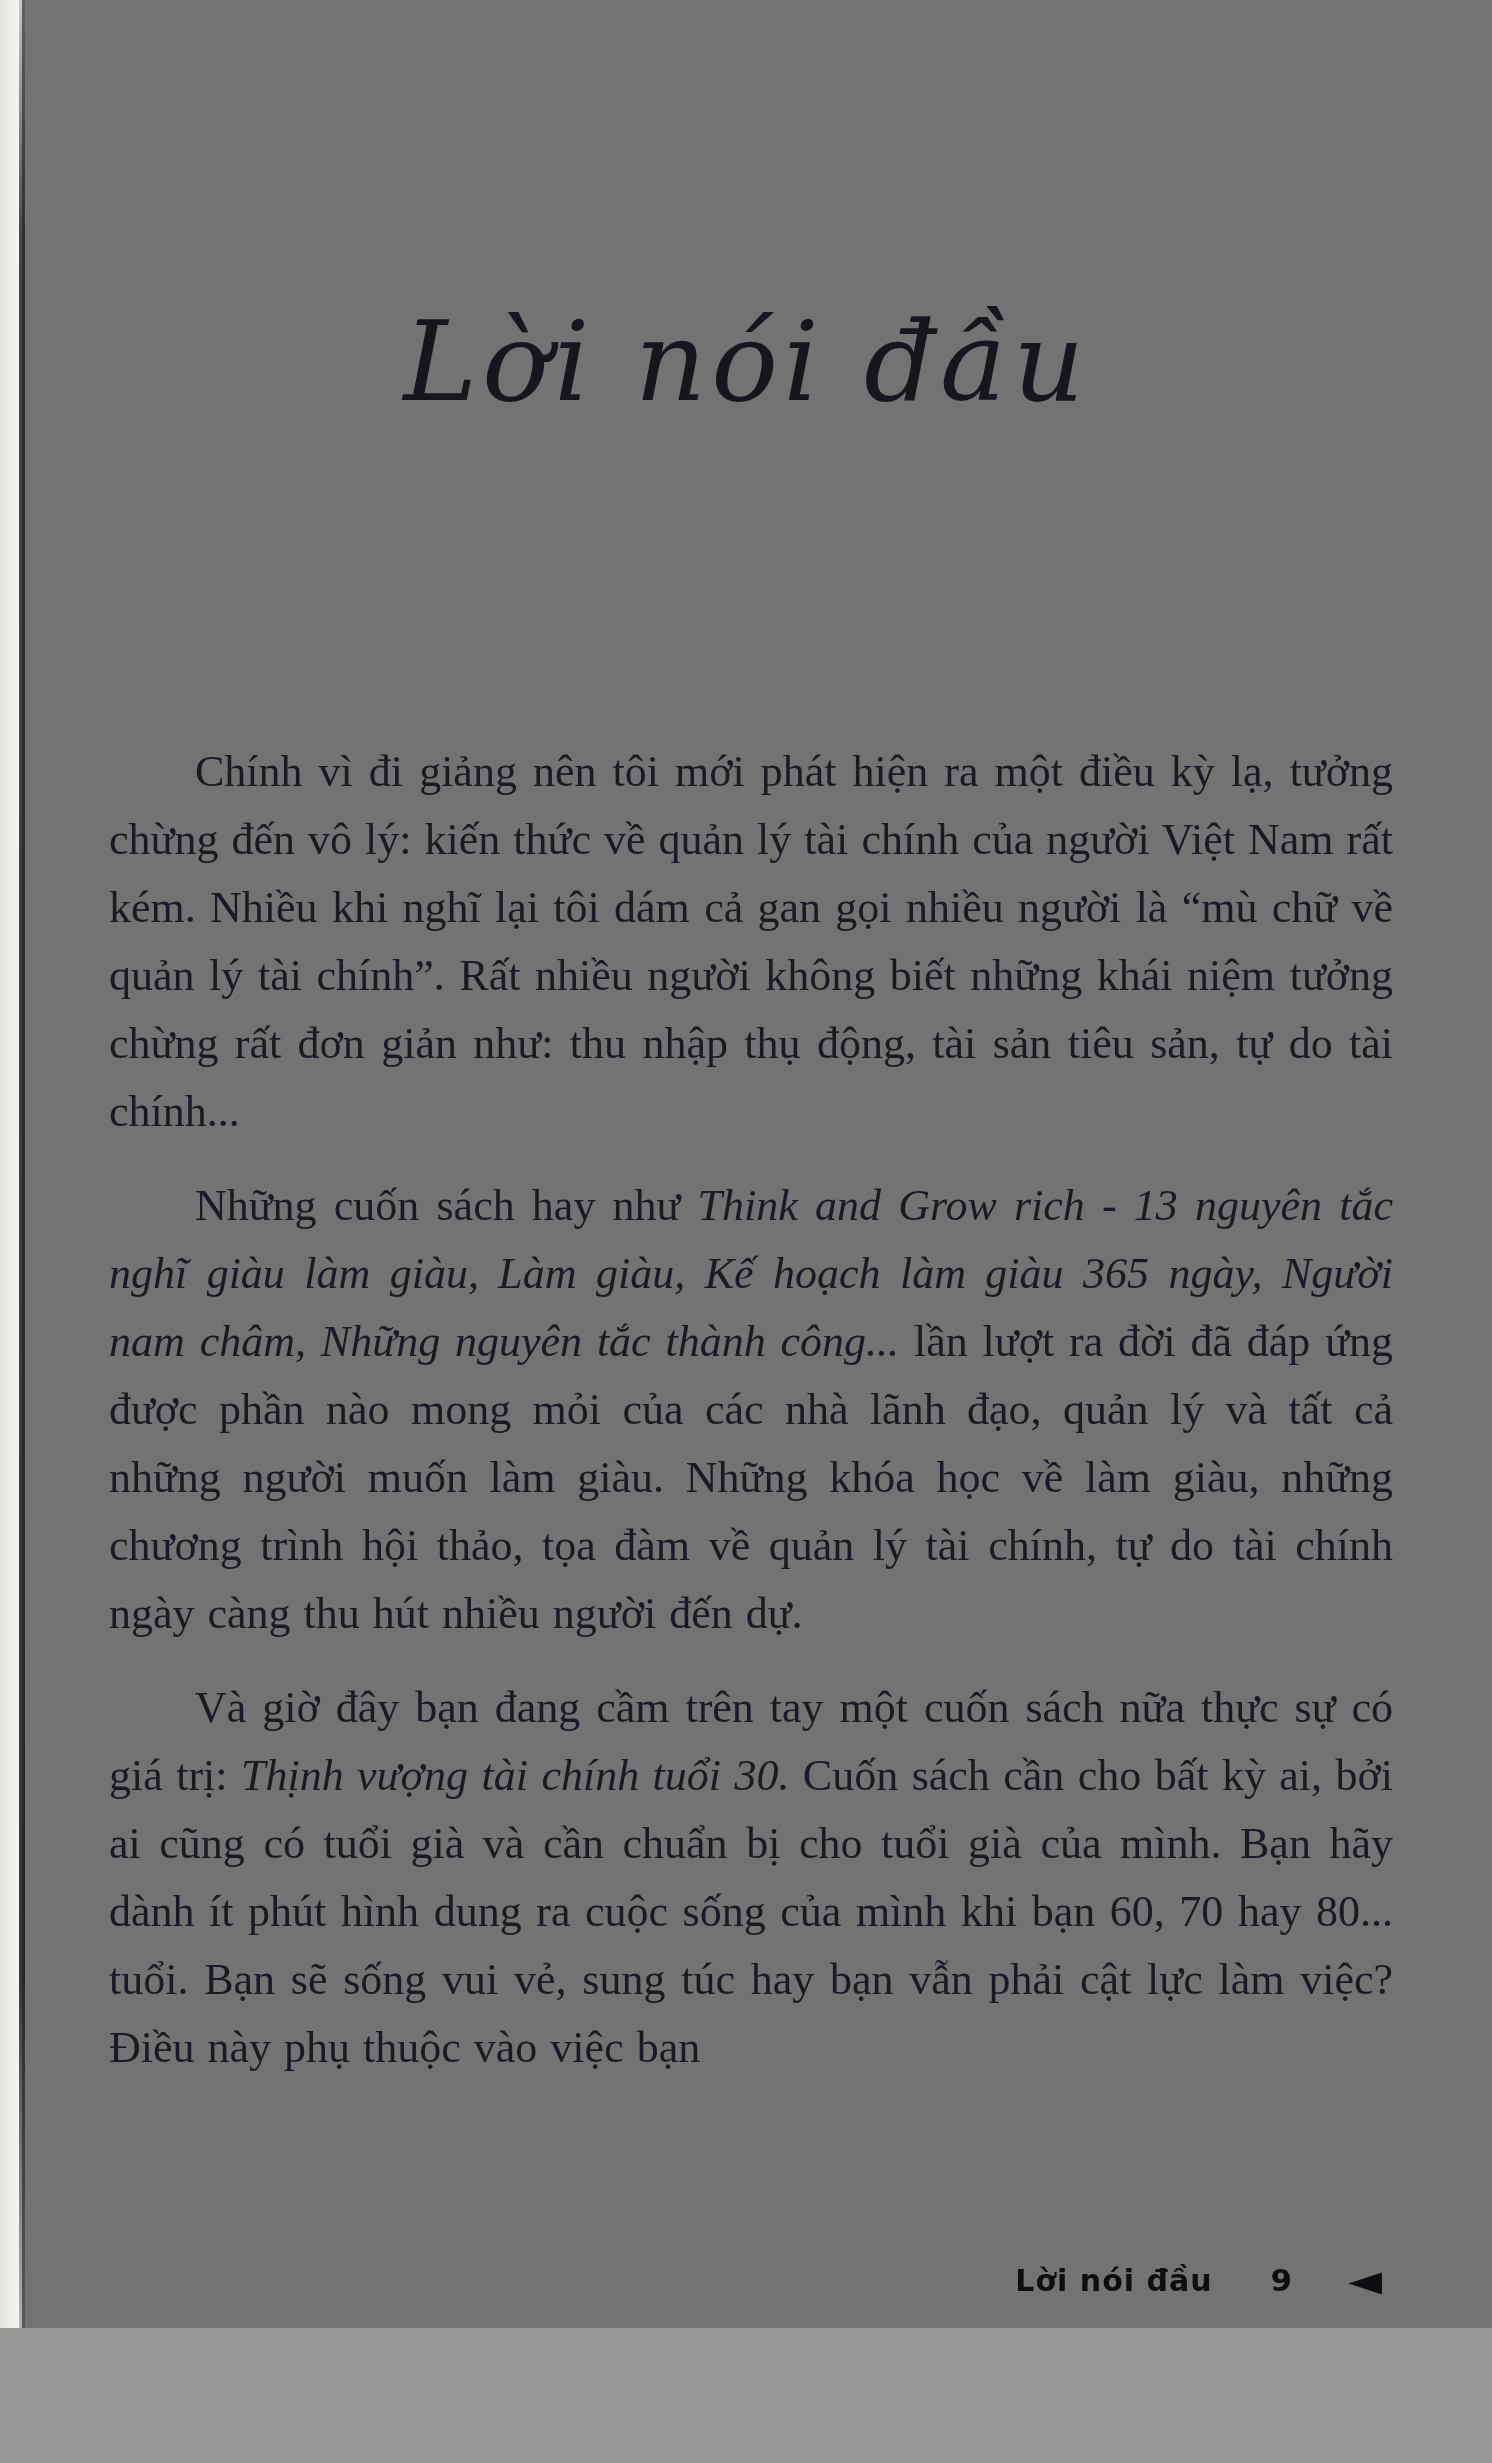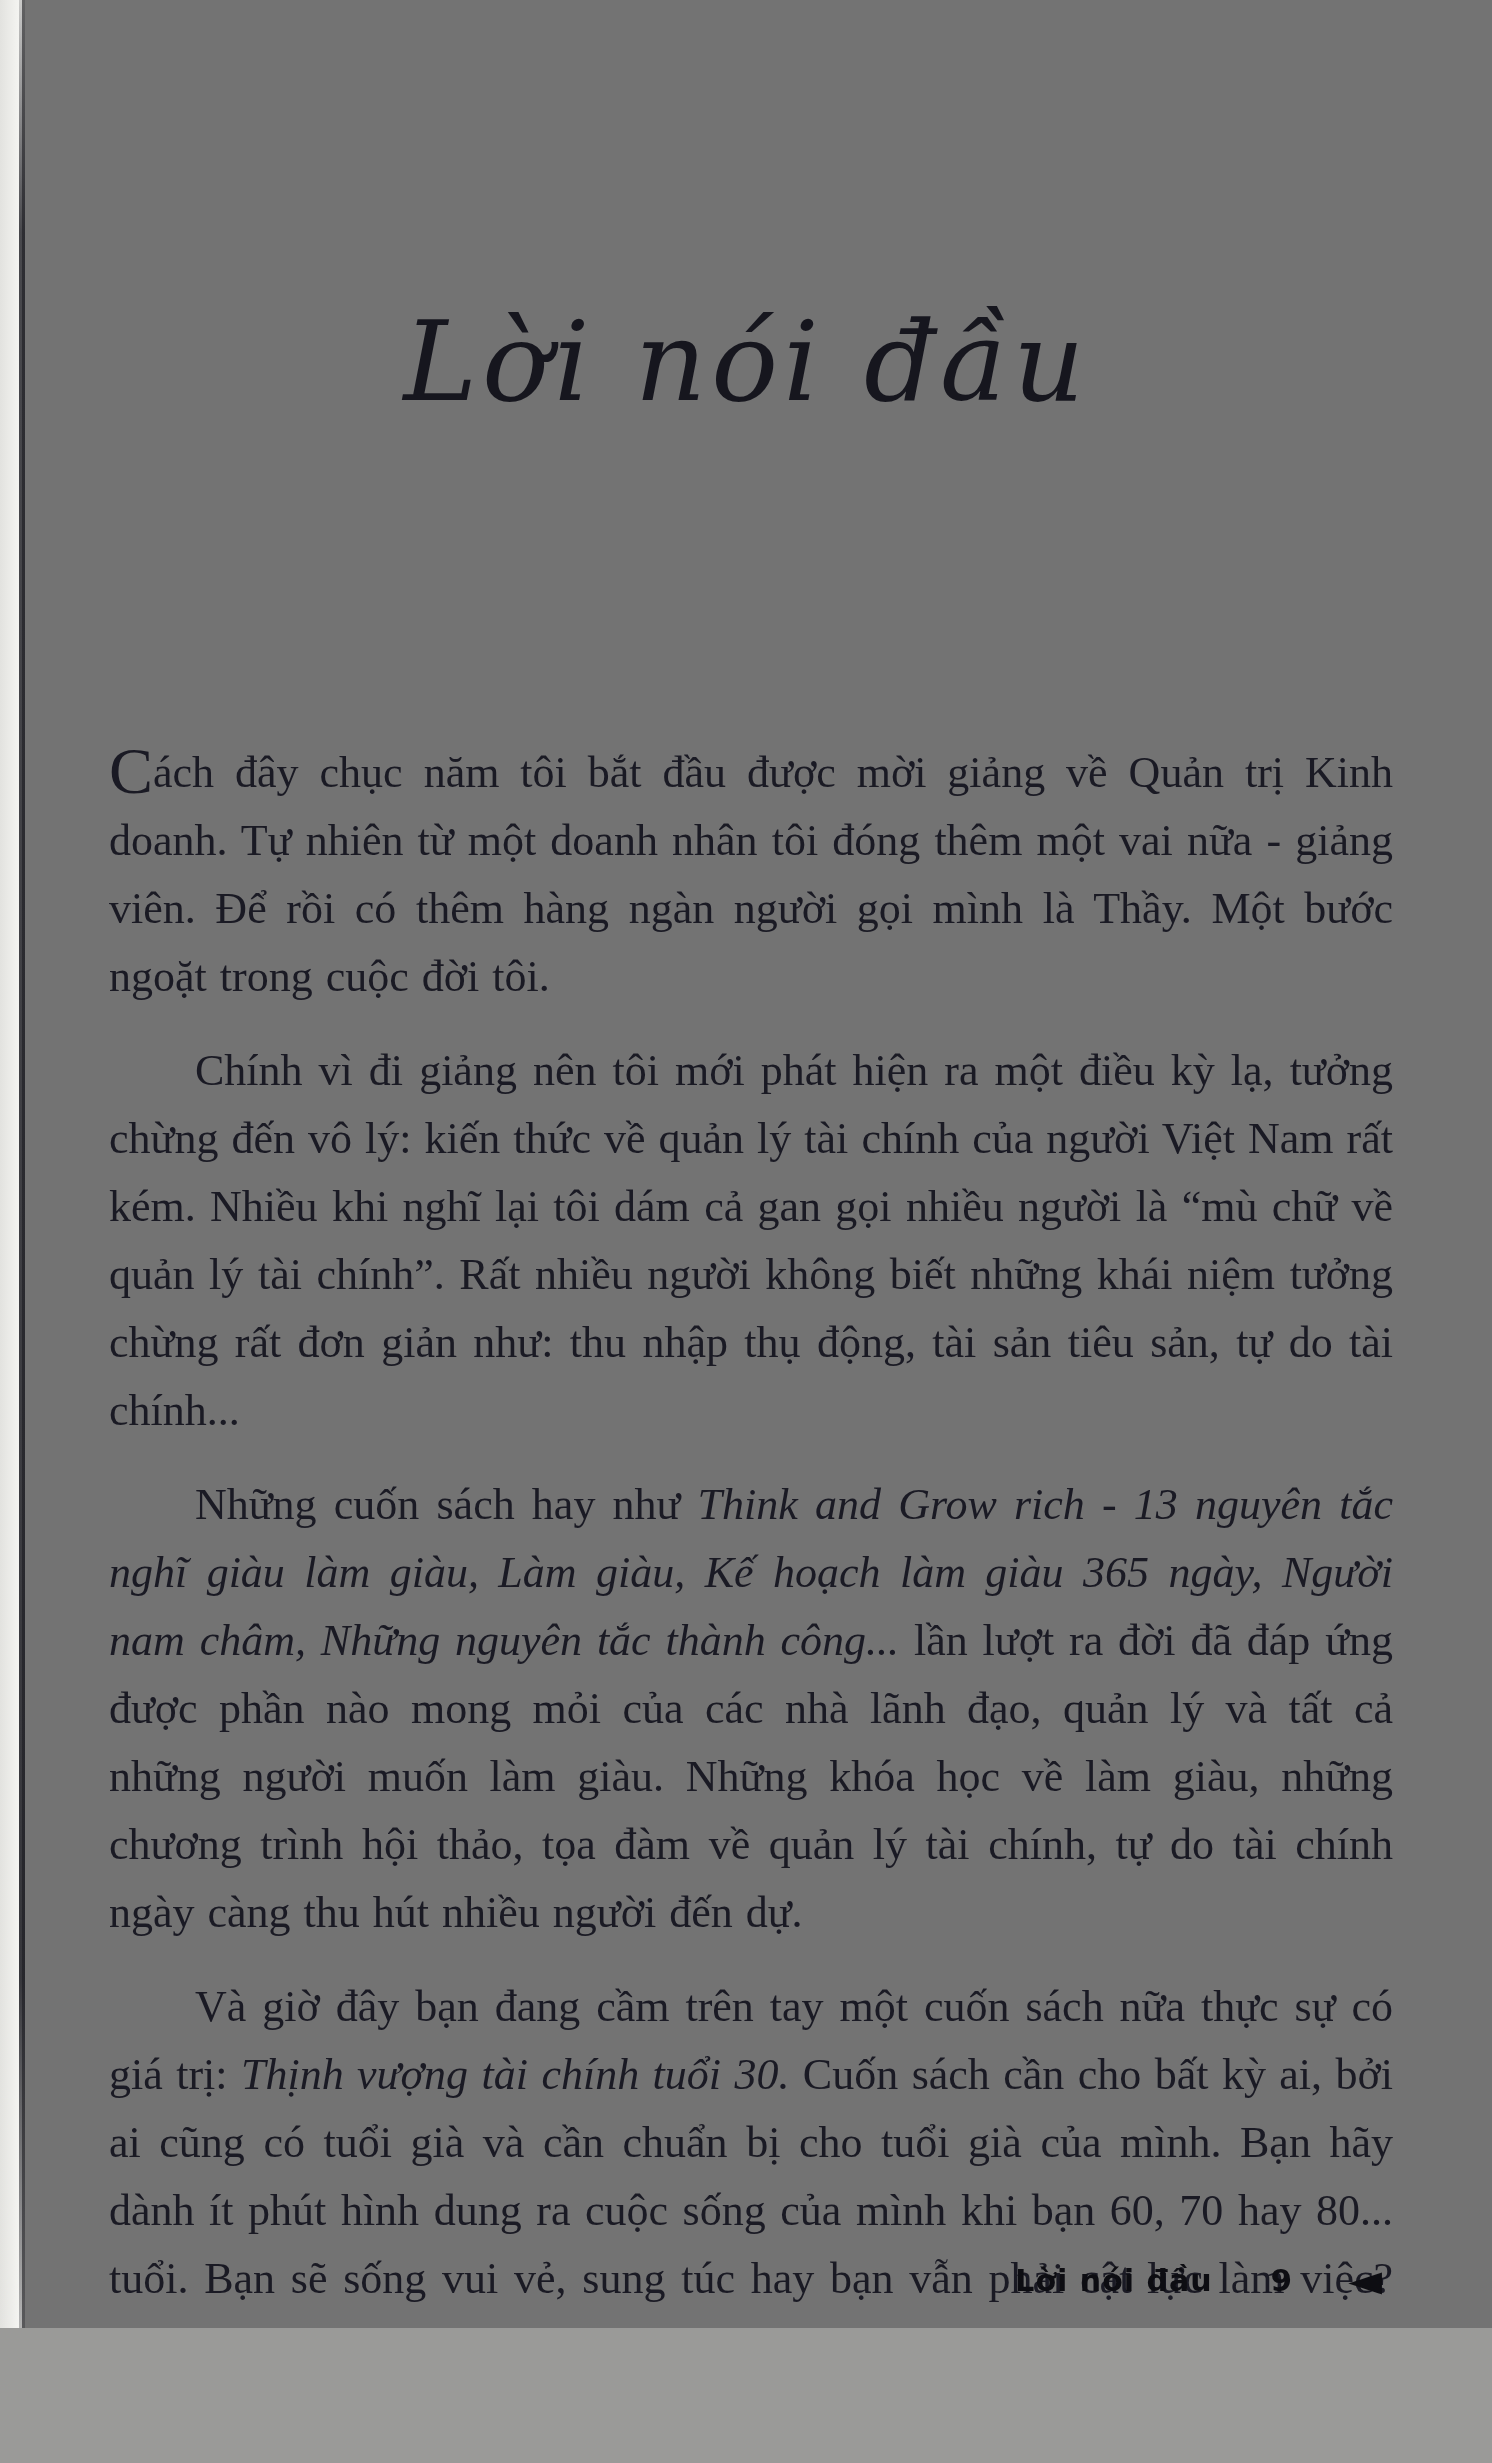--- a/index.html
+++ b/index.html
@@ -82,21 +82,20 @@
 <body>
 
 <div class="page">
 
   <div class="page-edge"></div>
   <div class="binding-line"></div>
 
   <h1 class="title">Lời nói đầu</h1>
 
   <div class="content" id="content">
-      <p class="para"><span class="dropcap">C</span><span>ách đây chục năm tôi bắt đầu được mời giảng về Quản trị Kinh doanh. Tự nhiên từ một doanh nhân tôi đóng thêm một vai nữa - giảng viên. Để rồi có thêm hàng ngàn người gọi mình là Thầy. Một bước ngoặt trong cuộc đời tôi.</span></p>
       <p class="para indent"><span>Chính vì đi giảng nên tôi mới phát hiện ra một điều kỳ lạ, tưởng chừng đến vô lý: kiến thức về quản lý tài chính của người Việt Nam rất kém. Nhiều khi nghĩ lại tôi dám cả gan gọi nhiều người là “mù chữ về quản lý tài chính”. Rất nhiều người không biết những khái niệm tưởng chừng rất đơn giản như: thu nhập thụ động, tài sản tiêu sản, tự do tài chính...</span></p>
       <p class="para indent"><span>Những cuốn sách hay như </span><em>Think and Grow rich - 13 nguyên tắc nghĩ giàu làm giàu, Làm giàu, Kế hoạch làm giàu 365 ngày, Người nam châm, Những nguyên tắc thành công...</em><span> lần lượt ra đời đã đáp ứng được phần nào mong mỏi của các nhà lãnh đạo, quản lý và tất cả những người muốn làm giàu. Những khóa học về làm giàu, những chương trình hội thảo, tọa đàm về quản lý tài chính, tự do tài chính ngày càng thu hút nhiều người đến dự.</span></p>
       <p class="para indent"><span>Và giờ đây bạn đang cầm trên tay một cuốn sách nữa thực sự có giá trị: </span><em>Thịnh vượng tài chính tuổi 30.</em><span> Cuốn sách cần cho bất kỳ ai, bởi ai cũng có tuổi già và cần chuẩn bị cho tuổi già của mình. Bạn hãy dành ít phút hình dung ra cuộc sống của mình khi bạn 60, 70 hay 80... tuổi. Bạn sẽ sống vui vẻ, sung túc hay bạn vẫn phải cật lực làm việc? Điều này phụ thuộc vào việc bạn</span></p>
     </div>
 
   <div class="footer">
     <span class="footer-label">Lời nói đầu</span>
     <span class="footer-page">9</span>
     <span class="footer-arrow">◄</span>
   </div>

